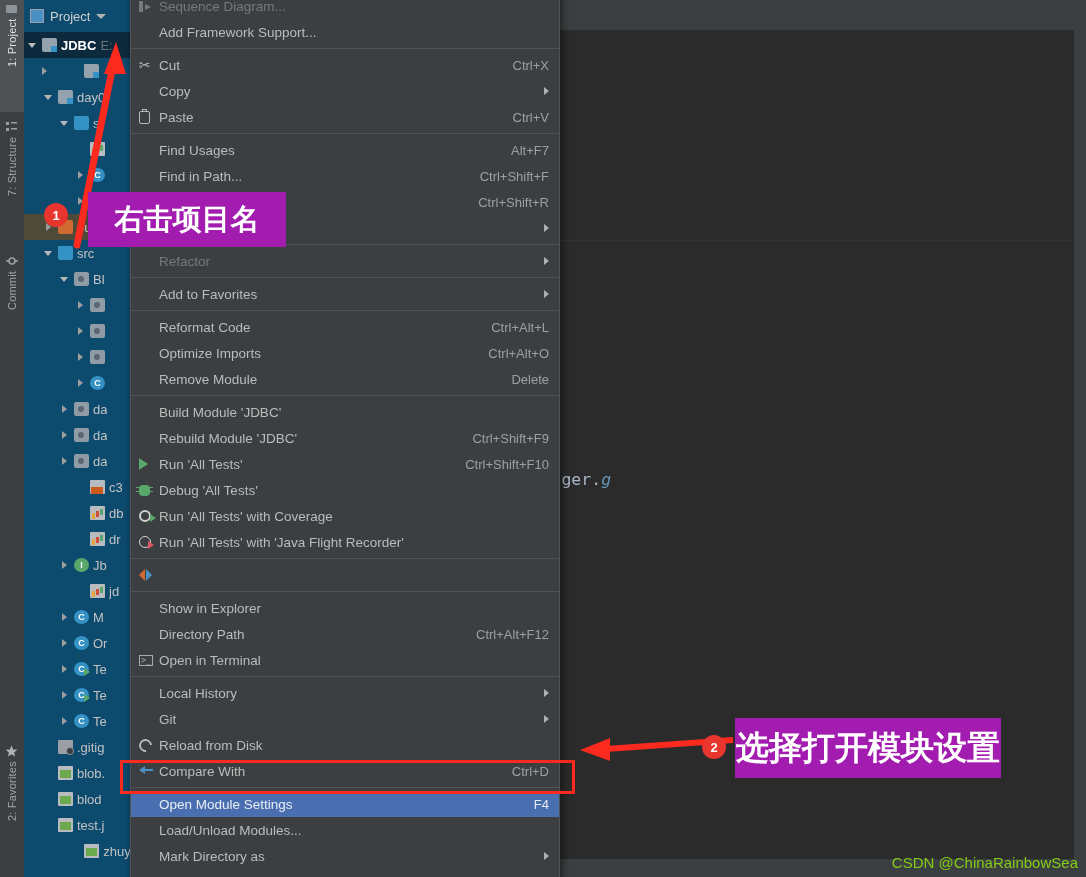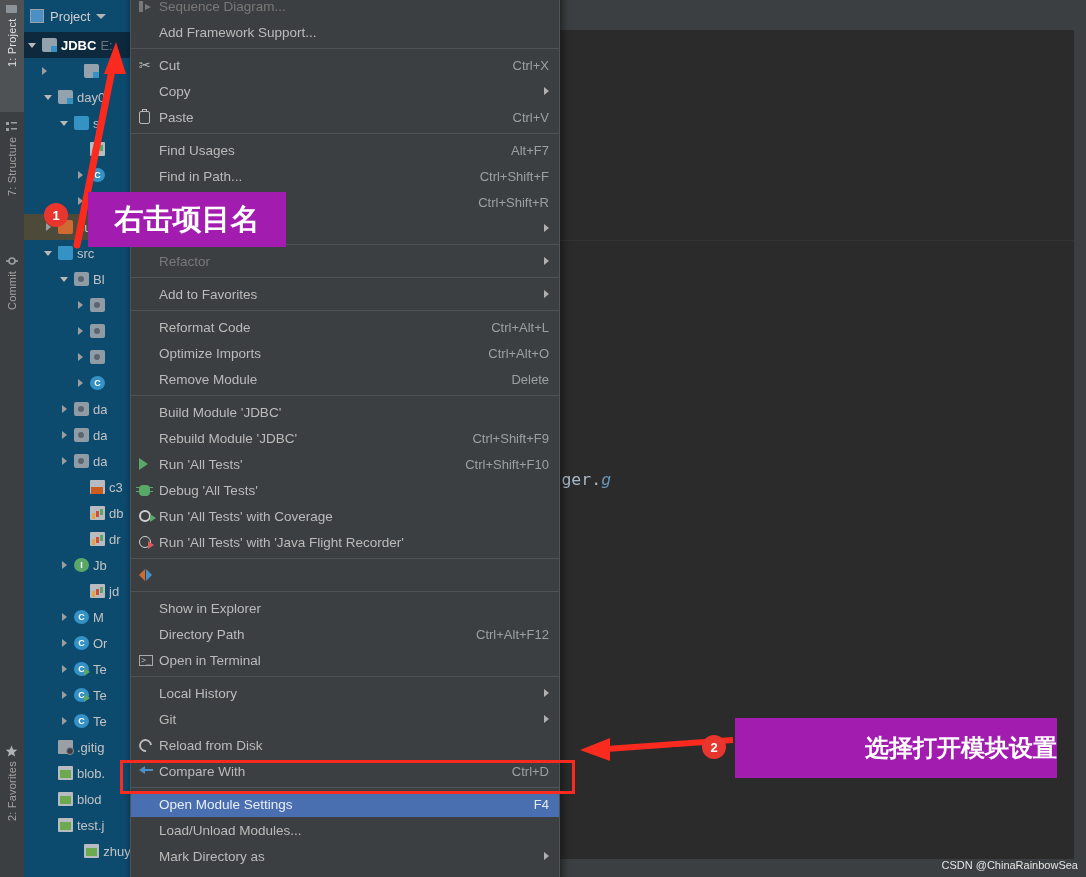--- a/index.html
+++ b/index.html
@@ -141,21 +141,21 @@
 
   
   .callout{position:absolute;background:#a21caf;color:#ffffff;font-weight:bold;
            display:flex;align-items:center;justify-content:center;z-index:60;
            font-family:"DejaVu Sans","Liberation Sans",sans-serif;}
   .badge{position:absolute;border-radius:50%;background:#e8352e;color:#fff;
          display:flex;align-items:center;justify-content:center;font-size:13px;
          font-weight:bold;z-index:61;}
   .arrow{position:absolute;z-index:55;}
   .redbox{position:absolute;border:3px solid #fb2a1f;z-index:58;box-sizing:border-box;}
-  .watermark{position:absolute;right:8px;bottom:6px;color:#e5e5e5;font-size:11px;z-index:70;
+  .watermark{position:absolute;right:8px;bottom:6px;color:#84cc16;font-size:15px;z-index:70;
              font-family:"Liberation Sans",sans-serif;}
 </style>
 </head>
 <body>
 
 <div class="app">
 
   <div class="toolstrip">
     <div class="vtab active" style="top:0;height:112px;">
       <span>1: Project</span>
@@ -593,21 +593,21 @@
     <span>1</span>
   </div>
 
   <div class="redbox" style="left:120px;top:760px;width:455px;height:34px;"></div>
 
   <svg class="arrow" style="left:578px;top:728px;width:170px;height:40px;">
     <line x1="155" y1="12" x2="28" y2="21" stroke="#fb2a1f" stroke-width="6" stroke-linecap="butt"></line>
     <polygon points="2,22 32,10 32,33" fill="#fb2a1f"></polygon>
   </svg>
 
-  <div class="callout" style="left:735px;top:718px;width:322px;height:60px;font-size:24px;justify-content:flex-end;">
+  <div class="callout" style="left:735px;top:718px;width:266px;height:60px;font-size:33px;">
     <span>选择打开模块设置</span>
   </div>
   <div class="badge" style="left:702px;top:735px;width:24px;height:24px;">
     <span>2</span>
   </div>
 
   <div class="watermark">CSDN @ChinaRainbowSea</div>
 </div>
 
 </body></html>

